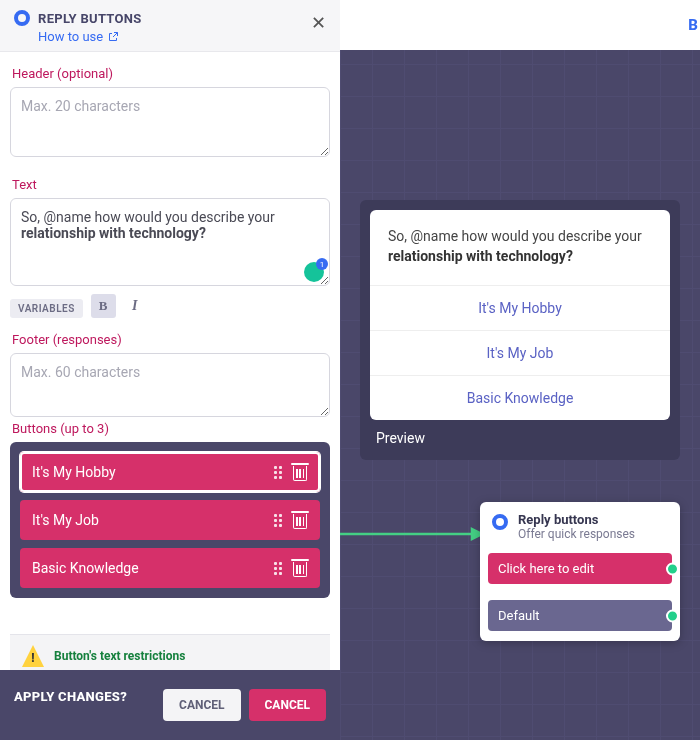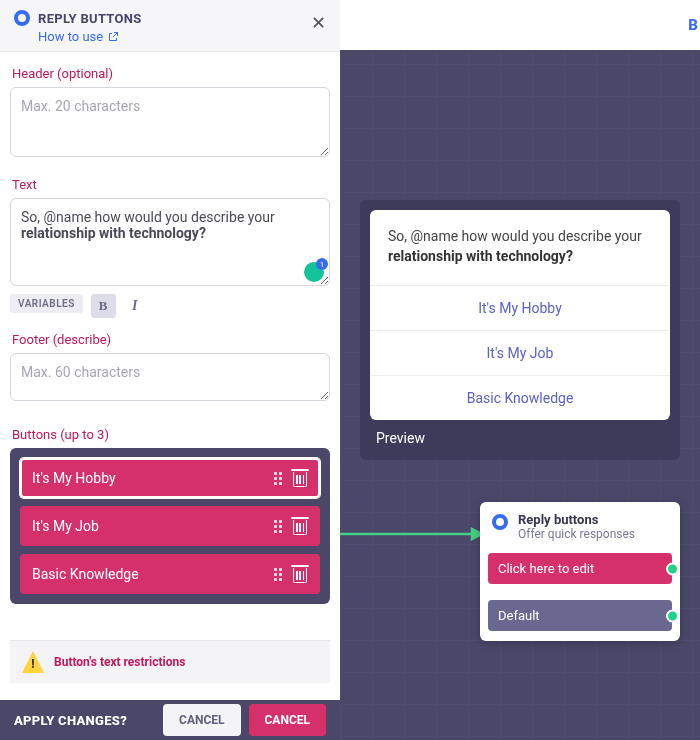--- a/index.html
+++ b/index.html
@@ -16,38 +16,38 @@
   .close-x { position: absolute; right: 14px; top: 14px; color: #555; font-size: 18px; cursor: pointer; line-height: 1; }
   .panel-body { flex: 1; overflow-y: auto; padding: 10px 10px 0 10px; }
   .field-label { font-size: 13px; color: #be185d; margin: 4px 0 6px 2px; }
   .textarea { width: 100%; border: 1px solid #d6d6de; border-radius: 6px; padding: 10px; font-size: 14px; color: #555; resize: both; overflow: auto; font-family: inherit; }
   .textarea::placeholder { color: #a7a7b3; }
   .text-area-wrap { position: relative; }
   .text-body { width:100%; height:88px; border:1px solid #d6d6de; border-radius:6px; padding:10px; font-size:14px; color:#4a4a55; resize:both; overflow:auto; }
   .text-body .bold { font-weight:700; }
   .grammarly { position:absolute; right:6px; bottom:4px; width:20px; height:20px; border-radius:50%; background:#15c39a; }
   .grammarly::after { content:"1"; position:absolute; top:-4px; right:-4px; width:12px; height:12px; border-radius:6px; background:#366bf2; color:#fff; font-size:8px; display:flex; align-items:center; justify-content:center; }
-  .toolbar { display:flex; align-items:flex-start; gap:8px; margin:8px 0 14px 0; }
+  .toolbar { display:flex; align-items:flex-end; gap:8px; margin:8px 0 14px 0; }
   .chip { font-size:10px; letter-spacing:0.5px; font-weight:600; color:#6c6c84; background:#ececf2; padding:4px 8px; border-radius:3px; cursor:pointer; }
   .chip.active { background:#ddddea; }
   .btn-list-wrap { background:#4a4769; border-radius:6px; padding:10px; display:flex; flex-direction:column; gap:8px; }
   .btn-row { background:#d6306a; color:#fff; border-radius:4px; padding:11px 12px; display:flex; align-items:center; font-size:14px; cursor:grab; position:relative; }
   .btn-row.selected { box-shadow:0 0 0 2px #fff inset, 0 0 0 1px #fff; }
   .btn-row .label { flex:1; }
   .drag-dots { display:grid; grid-template-columns:repeat(2,3px); grid-auto-rows:3px; gap:2px; margin-right:10px; opacity:0.85; cursor:grab; }
   .drag-dots span { width:3px; height:3px; background:#fff; border-radius:1px; }
   .trash { width:16px; height:18px; display:inline-block; position:relative; cursor:pointer; }
   .trash::before { content:""; position:absolute; top:3px; left:1px; right:1px; bottom:0; border:1.5px solid #fff; border-top:none; border-radius:0 0 2px 2px; }
   .trash::after { content:""; position:absolute; top:0; left:-1px; right:-1px; height:2px; background:#fff; border-radius:1px; }
   .trash .bars { position:absolute; top:6px; left:4px; right:4px; bottom:3px; display:flex; justify-content:space-between; }
   .trash .bars i { width:1.5px; background:#fff; }
   .warning-row { display:flex; align-items:center; gap:10px; padding:10px 12px; background:#f4f4f6; border-top:1px solid #e4e4ea; margin-top:36px; }
   .warn-tri { width:22px; height:22px; background:#ffd23f; clip-path:polygon(50% 0,100% 100%,0 100%); display:flex; align-items:flex-end; justify-content:center; padding-bottom:2px; font-size:12px; font-weight:800; color:#333; }
-  .warning-row .txt { font-size:12px; font-weight:700; color:#be185d; }
-  .apply-bar { background:#4a4769; color:#fff; padding:4px 14px; display:flex; align-items:center; }
+  .warning-row .txt { font-size:12px; font-weight:700; color:#15803d; }
+  .apply-bar { background:#4a4769; color:#fff; padding:19px 14px; display:flex; align-items:flex-start; }
   .apply-bar .q { font-size:13px; font-weight:800; letter-spacing:0.3px; flex:1; }
   .btn { font-size:12px; font-weight:700; padding:9px 16px; border-radius:4px; border:none; cursor:pointer; }
   .btn-cancel { background:#f4f4f6; color:#606078; margin-right:8px; }
   .btn-apply { background:#d6306a; color:#fff; }
 
   
   .canvas { flex:1; height:740px; position:relative; background:#4a4769; overflow:hidden; }
   .canvas::before { content:""; position:absolute; inset:0; background-image:linear-gradient(#5a5782 1px, transparent 1px), linear-gradient(90deg,#5a5782 1px, transparent 1px); background-size:32px 32px; opacity:0.35; }
   .top-strip { position:absolute; top:0; left:0; right:0; height:50px; background:#fff; display:flex; justify-content:flex-end; align-items:center; padding-right:0; font-weight:800; color:#366bf2; font-size:15px; }
   .preview-card { position:absolute; left:20px; top:200px; width:320px; background:#3d3b59; border-radius:6px; padding:10px; }
@@ -98,24 +98,24 @@
         <span>So, @name how would you describe your </span><span class="bold">relationship with technology?</span>
       </div>
       <span class="grammarly"></span>
     </div>
     <div class="toolbar">
       <span class="chip">VARIABLES</span>
       <span class="chip active" style="font-family:serif; font-size:13px;">B</span>
       <span class="chip" style="background:transparent; font-style:italic; font-family:serif; font-size:14px;">I</span>
     </div>
 
-    <div class="field-label">Footer (describe)</div>
-    <textarea class="textarea" style="height: 48px;" placeholder="Max. 60 characters"></textarea>
-
-    <div class="field-label" style="margin-top:22px;">Buttons (up to 3)</div>
+    <div class="field-label">Footer (responses)</div>
+    <textarea class="textarea" style="height: 64px;" placeholder="Max. 60 characters"></textarea>
+
+    <div class="field-label" style="margin-top:0;">Buttons (up to 3)</div>
     <div class="btn-list-wrap">
       <div class="btn-row selected">
         <span class="label">It's My Hobby</span>
         <span class="drag-dots">
             <span></span>
             <span></span>
             <span></span>
             <span></span>
             <span></span>
             <span></span>

